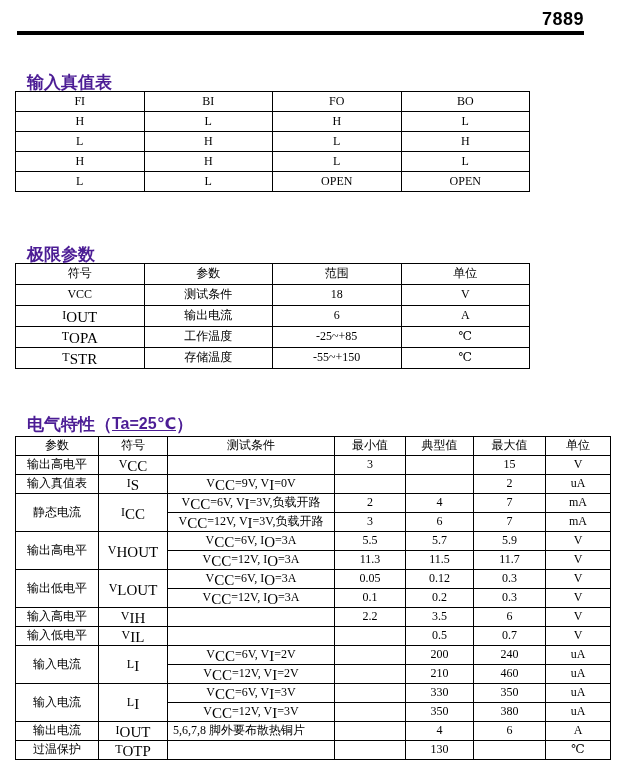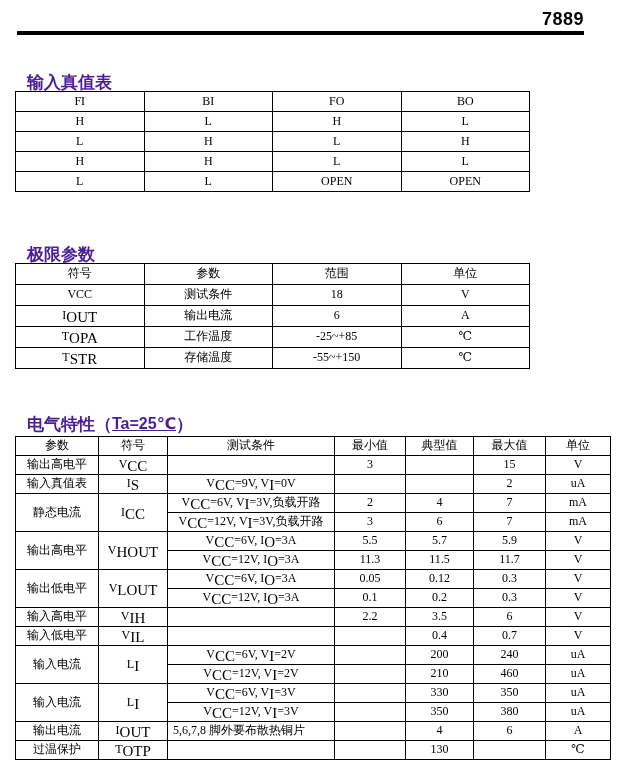--- a/index.html
+++ b/index.html
@@ -255,21 +255,21 @@
           <td>2.2</td>
           <td>3.5</td>
           <td>6</td>
           <td>V</td>
         </tr>
         <tr>
           <td>输入低电平</td>
           <td>V<sub>IL</sub></td>
           <td>&nbsp;</td>
           <td>&nbsp;</td>
-          <td>0.4</td>
+          <td>0.5</td>
           <td>0.7</td>
           <td>V</td>
         </tr>
         <tr>
           <td rowspan="2">输入电流</td>
           <td rowspan="2">L<sub>I</sub></td>
           <td>V<sub>CC</sub>=6V, V<sub>I</sub>=2V</td>
           <td>&nbsp;</td>
           <td>200</td>
           <td>240</td>

